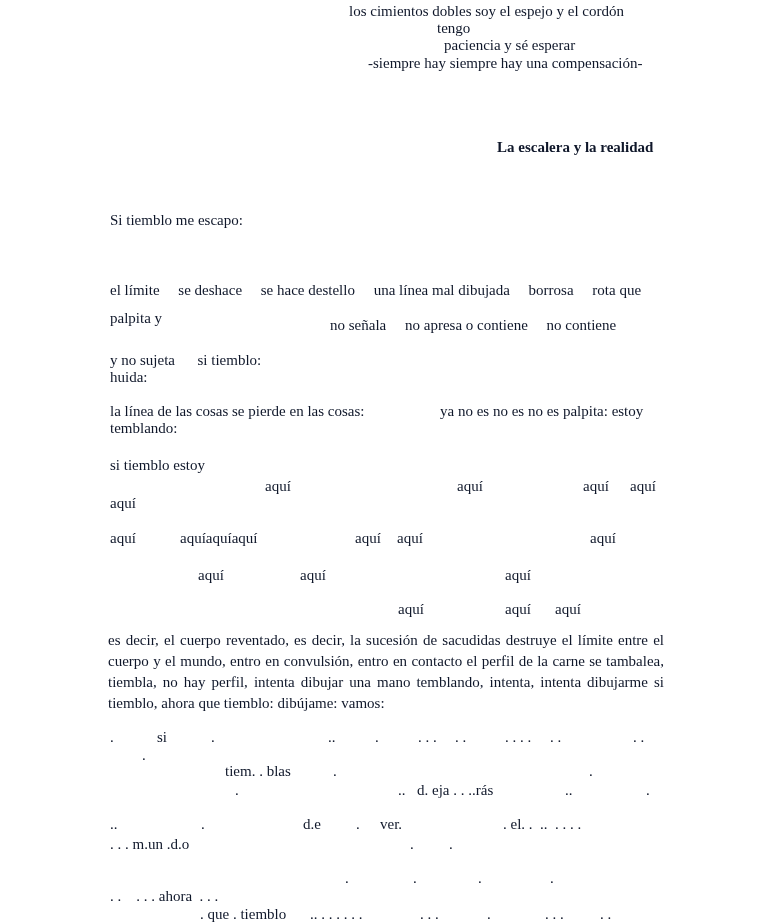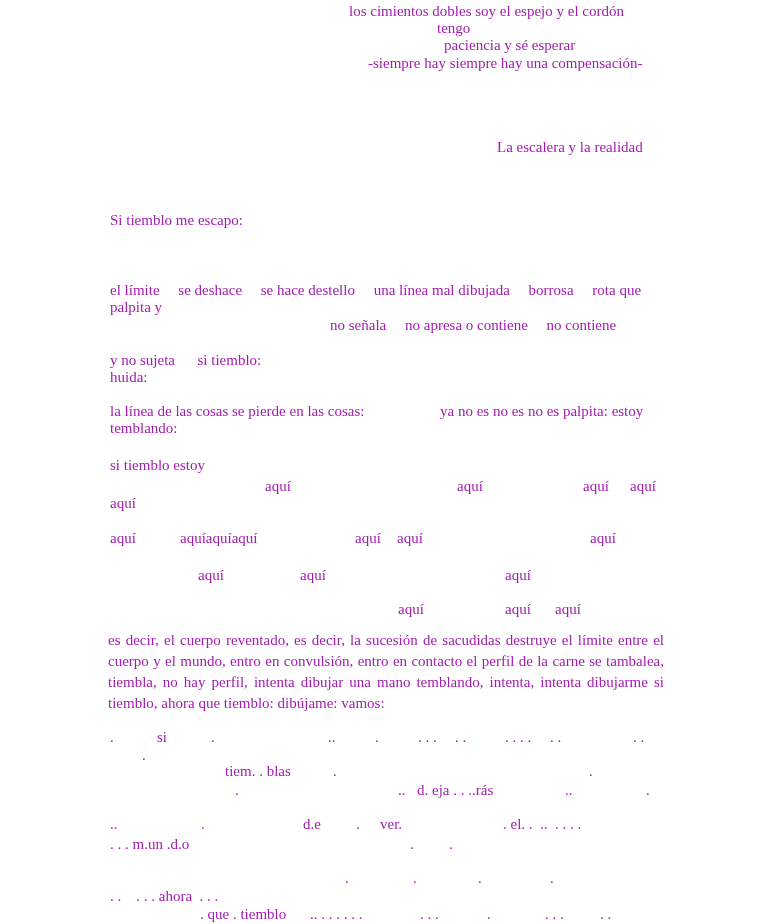--- a/index.html
+++ b/index.html
@@ -1,32 +1,32 @@
 <!DOCTYPE html>
 <html><head>
 <meta charset="utf-8">
 <style>
   html, body { margin: 0; padding: 0; background: #ffffff; }
   .page {
     position: relative;
     width: 768px;
     height: 924px;
     background: #ffffff;
-    color: #a21caf;
+    color: #0f172a;
     font-family: "Liberation Serif", "DejaVu Serif", serif;
     font-size: 15px;
     line-height: 17px;
     overflow: hidden;
   }
   .ln {
     position: absolute;
     white-space: pre;
   }
   .title {
-    font-weight: normal;
+    font-weight: bold;
   }
   .para {
     position: absolute;
     left: 108px;
     top: 630px;
     width: 556px;
     text-align: justify;
     line-height: 21px;
     white-space: normal;
   }
@@ -38,21 +38,21 @@
 
   <span class="ln" style="left:349px; top:3px">los cimientos dobles soy el espejo y el cordón</span>
   <span class="ln" style="left:437px; top:20px">tengo</span>
   <span class="ln" style="left:444px; top:37px">paciencia y sé esperar</span>
   <span class="ln" style="left:368px; top:55px">-siempre hay siempre hay una compensación-</span>
 
   <span class="ln title" style="left:497px; top:139px">La escalera y la realidad</span>
 
   <span class="ln" style="left:110px; top:212px">Si tiemblo me escapo:</span>
   <span class="ln" style="left:110px; top:282px">el límite     se deshace     se hace destello     una línea mal dibujada     borrosa     rota que</span>
-  <span class="ln" style="left:110px; top:299px">palpita y</span>
+  <span class="ln" style="left:110px; top:310px">palpita y</span>
   <span class="ln" style="left:330px; top:317px">no señala     no apresa o contiene     no contiene</span>
   <span class="ln" style="left:110px; top:352px">y no sujeta      si tiemblo:</span>
   <span class="ln" style="left:110px; top:369px">huida:</span>
   <span class="ln" style="left:110px; top:403px">la línea de las cosas se pierde en las cosas:</span>
   <span class="ln" style="left:440px; top:403px">ya no es no es no es palpita: estoy</span>
   <span class="ln" style="left:110px; top:420px">temblando:</span>
   <span class="ln" style="left:110px; top:457px">si tiemblo estoy</span>
 
   <span class="ln" style="left:265px; top:478px">aquí</span>
   <span class="ln" style="left:457px; top:478px">aquí</span>

